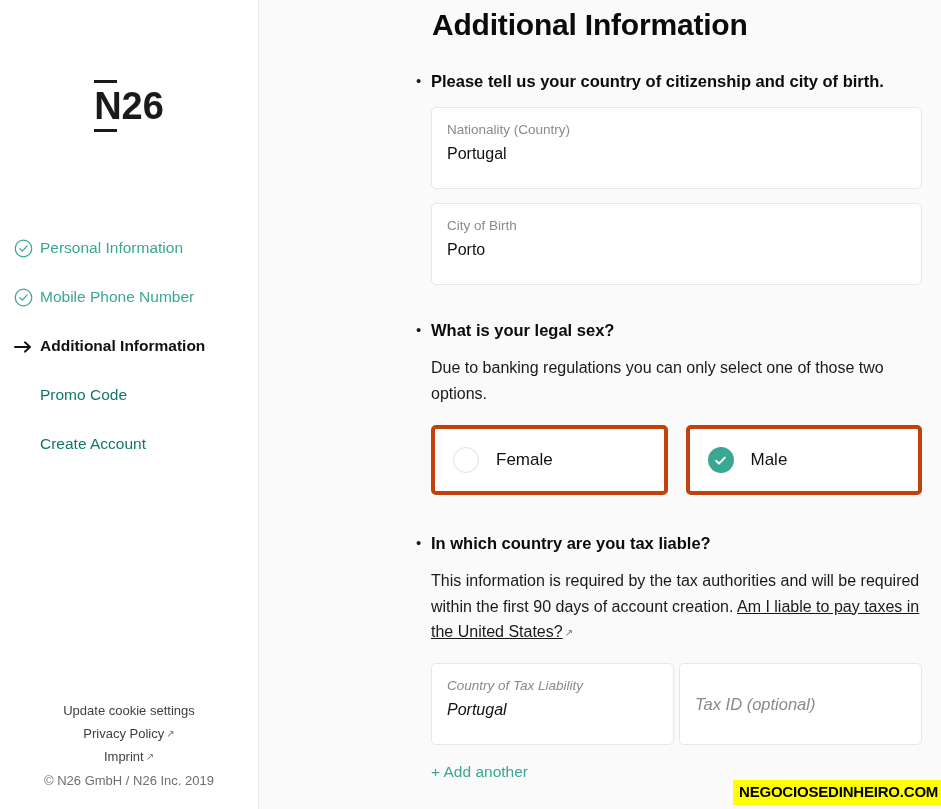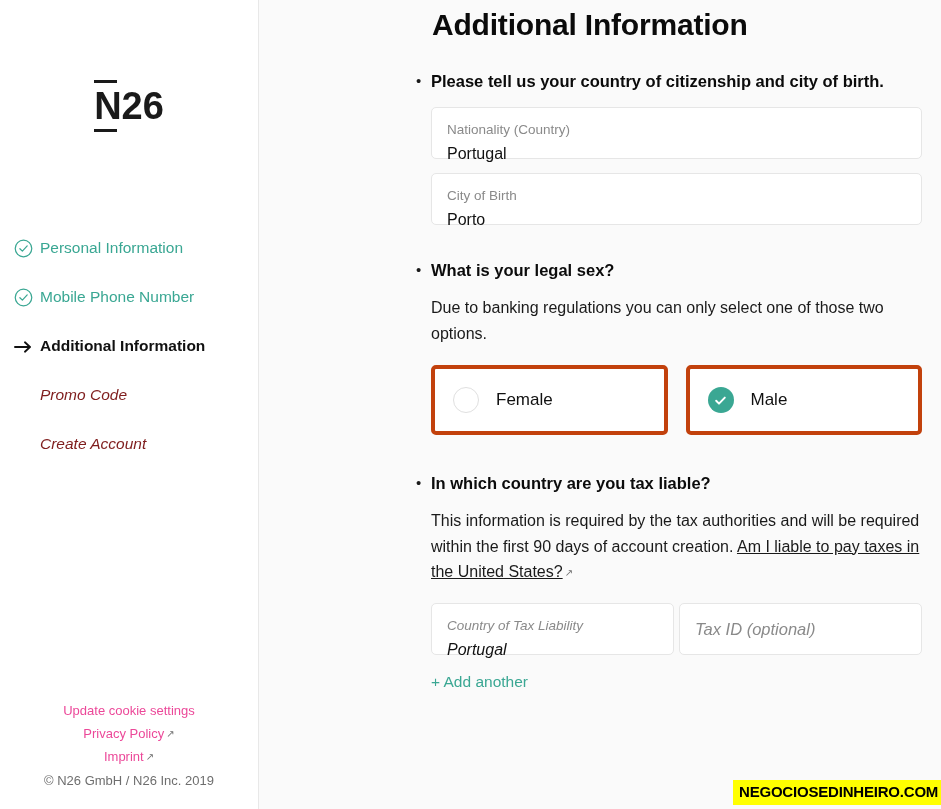--- a/index.html
+++ b/index.html
@@ -80,32 +80,32 @@
     display: flex;
     align-items: center;
     justify-content: center;
   }
   .nav-label {
     font-size: 15.5px;
     line-height: 1.2;
   }
   .nav-item.done .nav-label { color: #3aa793; }
   .nav-item.active .nav-label { color: #111111; font-weight: 700; }
-  .nav-item.todo .nav-label { color: #7f1d1d; font-style: italic; }
+  .nav-item.todo .nav-label { color: #0f766e; }
 
   .footer {
     margin-top: auto;
     padding-bottom: 17px;
     text-align: center;
     color: #6e6e6e;
     font-size: 13px;
     line-height: 22.5px;
   }
   .footer a {
-    color: #ec4899;
+    color: #404040;
     text-decoration: none;
     cursor: pointer;
   }
   .ext {
     display: inline-block;
     font-size: 10px;
     transform: translateY(-1px);
     margin-left: 2px;
     color: #6e6e6e;
   }
@@ -165,21 +165,21 @@
     color: #1a1a1a;
     text-decoration: underline;
   }
 
   .fields { margin-top: 15px; }
 
   .field {
     background: #ffffff;
     border: 1px solid #e6e6e6;
     border-radius: 5px;
-    height: 52px;
+    height: 82px;
     padding: 13px 31px 0 15px;
     margin-bottom: 14px;
     cursor: text;
   }
   .field-label {
     font-size: 13.5px;
     color: #8a8a8a;
     line-height: 18px;
   }
   .field-value {

